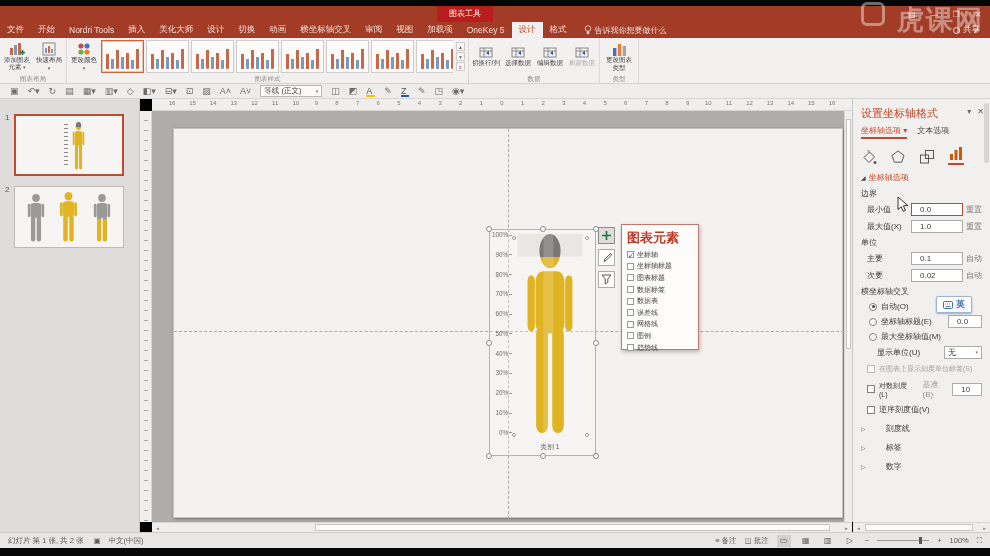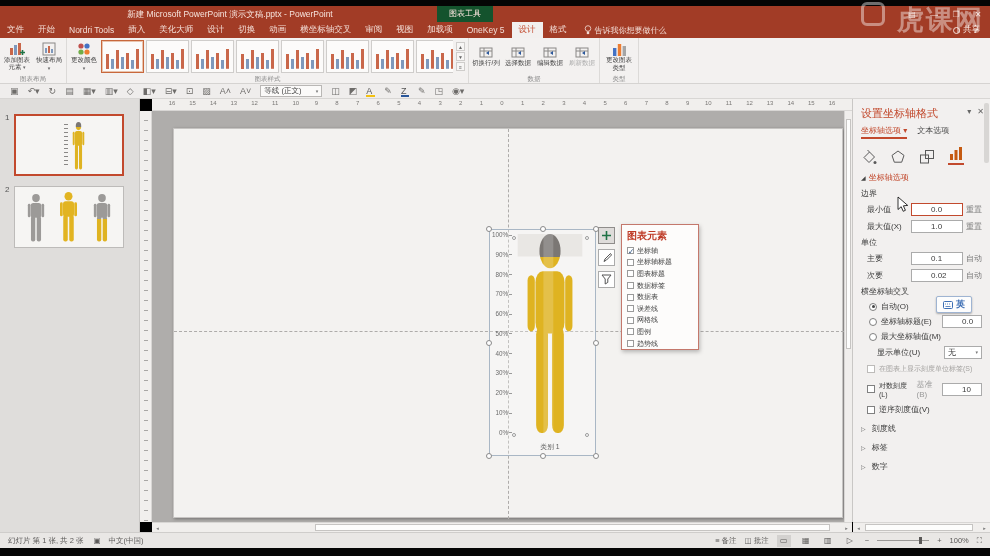--- a/index.html
+++ b/index.html
@@ -1,21 +1,21 @@
 <!DOCTYPE html>
 <html><head>
 <meta charset="utf-8">
 <style>
 *{margin:0;padding:0;box-sizing:border-box}
 body{background:#000;font-family:"Liberation Sans","DejaVu Sans",sans-serif;-webkit-font-smoothing:antialiased}
 #app{position:relative;width:990px;height:556px;background:#000;overflow:hidden}
 
 #titlebar{position:absolute;left:0;top:6px;width:990px;height:16px;background:#A23C26}
 #title-text{position:absolute;left:0;top:0;width:460px;height:16px;line-height:16px;text-align:center;color:#F6E3DC;font-size:8.5px}
-#ctx-group{position:absolute;left:437px;top:0;width:56px;height:16px;line-height:16px;text-align:center;color:#FFE9E2;font-size:8px;background:#14532d}
+#ctx-group{position:absolute;left:437px;top:0;width:56px;height:16px;line-height:16px;text-align:center;color:#FFE9E2;font-size:8px;background:#b91c1c}
 .winbtns{position:absolute;right:4px;top:0;height:16px;display:flex;gap:6px;align-items:center}
 .winbtn{width:16px;height:13px;color:#F2DAD2;font-size:8px;text-align:center;line-height:13px}
 
 #menubar{position:absolute;left:0;top:22px;width:990px;height:16px;background:#A23C26;display:flex;align-items:stretch}
 .mtab,.ctab{padding:0 7px;color:#F3DDD6;font-size:8.5px;display:flex;align-items:center}
 .ctab.on{background:#F2F0EF;color:#C2492D}
 #tellme{display:flex;align-items:center;gap:3px;color:#F3DDD6;font-size:8px;padding-left:10px}
 #share{position:absolute;right:10px;top:0;height:16px;display:flex;align-items:center;gap:3px;color:#F6E3DC;font-size:8.5px}
 .person-dot{width:7px;height:7px;border:1px solid #F6E3DC;border-radius:50%}
 
@@ -70,51 +70,51 @@
 #catlabel{position:absolute;left:24px;top:212px;width:72px;text-align:center;font-size:6.8px;color:#5F5F5F}
 .person-main{position:absolute;left:27px;top:4px;width:66px;height:201px}
 .hd{position:absolute;width:6px;height:6px;border-radius:50%;background:#fff;border:1px solid #8A8A8A}
 .hd2{position:absolute;width:4px;height:4px;border-radius:50%;background:#fff;border:1px solid #9A9A9A}
 
 #cbtns{position:absolute;left:424px;top:98px;width:18px}
 .cbt{width:17px;height:17px;border:1px solid #ABABAB;background:#fff;display:flex;align-items:center;justify-content:center;margin-bottom:5px}
 .cbt.active{background:#DEDCDA;border-color:#8F8D8B}
 
 #cep{position:absolute;left:447px;top:95px;width:78px;height:126px;background:#FDFCFB;border:1px solid #C4786C;box-shadow:1px 2px 4px rgba(0,0,0,.25);padding:4px 5px}
-#cep-title{font-size:10px;font-weight:bold;color:#BE3A26;margin-bottom:2px}
+#cep-title{font-size:13px;font-weight:bold;color:#BE3A26;margin-bottom:2px}
 .cei{display:flex;align-items:center;gap:3px;height:11.6px;font-size:7px;color:#3F3F3F}
 .cb{width:7px;height:7px;border:1px solid #9A9A9A;background:#fff;position:relative;flex:none}
 .cb.checked::after{content:"✓";position:absolute;left:0;top:-1.5px;font-size:7.5px;color:#1F497D}
 
 #panel{position:absolute;left:852px;top:99px;width:138px;height:423px;background:#F2F0EF;border-left:1px solid #C9C7C5;font-size:8px;color:#3B3B3B}
 #panel-title{font-size:11px;color:#C2492D;padding:7px 24px 2px 8px}
 #panel-close{position:absolute;right:6px;top:8px;color:#666;font-size:8px;display:flex;gap:6px}
 #panel-tabs{display:flex;gap:10px;padding:2px 8px 3px 8px;font-size:8px}
 #ptab-axis{color:#C2492D;border-bottom:2px solid #C2492D;padding-bottom:1px}
 #ptab-text{color:#4A4A4A}
 #picons{display:flex;gap:13px;padding:4px 8px 2px 8px;align-items:flex-end}
 .pico{width:16px;height:16px}
 .pico.sel{border-bottom:2px solid #C2492D;padding-bottom:1px;height:19px}
 .psec{display:flex;gap:3px;align-items:center;padding:5px 8px 1px 8px;color:#C2492D}
 .psec .tri{color:#444;font-size:6px}
 .plabel{padding:4px 8px 0 8px}
 .fp-row{display:flex;align-items:center;margin:3px 8px 0 14px;height:14px}
 .fp-lab{width:44px;flex:none}
-.fp-in{width:52px;height:13px;border:1px solid #ABABAB;background:#fff;display:flex;align-items:center;padding:0 19px;font-size:8px}
+.fp-in{width:52px;height:13px;border:1px solid #ABABAB;background:#fff;display:flex;align-items:center;padding:0 8px;font-size:8px}
 .fp-in.focus{border:1px solid #C2492D}
 .fp-act{margin-left:auto;color:#777}
 .fp-radio{display:flex;align-items:center;gap:4px;margin:4px 8px 0 16px;height:11px}
 .rad{width:8px;height:8px;border:1px solid #808080;border-radius:50%;background:#fff;position:relative;flex:none}
 .rad.sel::after{content:"";position:absolute;inset:1.5px;background:#444;border-radius:50%}
 .pcb{width:8px;height:8px;border:1px solid #808080;background:#fff;flex:none}
 .fp-cbrow{display:flex;align-items:center;gap:4px;margin:5px 8px 0 14px}
 .fp-cbrow.dis{color:#A5A3A1}
 .fp-cbrow.dis .pcb{border-color:#BDBBB9}
 .fp-dd{width:38px;height:13px;border:1px solid #ABABAB;background:#fff;margin-left:auto;display:flex;align-items:center;justify-content:space-between;padding:0 3px}
-.fp-collapse{display:flex;gap:6px;align-items:center;padding:8px 24px 0 8px;color:#3B3B3B}
+.fp-collapse{display:flex;gap:20px;align-items:center;padding:8px 24px 0 8px;color:#3B3B3B}
 .fp-collapse .tri{font-size:6px;color:#666}
 #panel-vscroll{position:absolute;right:1px;top:4px;width:5px;height:60px;background:#D8D6D4;border-radius:2px}
 
 #hscroll{position:absolute;left:152px;top:522px;width:700px;height:10px;background:#F0EEEC;border-top:1px solid #D8D6D4}
 #hscroll .thumb{position:absolute;left:163px;top:1px;width:515px;height:7px;background:#FDFDFC;border:1px solid #C6C4C2}
 .scr-arrow{position:absolute;top:1px;width:9px;height:8px;font-size:5px;color:#777;text-align:center;line-height:8px}
 #pscroll{position:absolute;left:853px;top:522px;width:137px;height:10px;background:#F0EEEC;border-top:1px solid #D8D6D4}
 #pscroll .thumb{position:absolute;left:12px;top:1px;width:108px;height:7px;background:#FDFDFC;border:1px solid #C6C4C2}
 #vscroll-canvas{position:absolute;left:844px;top:111px;width:8px;height:411px;background:#F0EEEC;border-left:1px solid #D8D6D4}
 #vscroll-canvas .thumb{position:absolute;left:1px;top:8px;width:5px;height:230px;background:#FDFDFC;border:1px solid #C6C4C2}
@@ -160,21 +160,20 @@
           <stop offset="0.52" stop-color="#9C9A98"></stop>
         <stop offset="0.52" stop-color="#DFB321"></stop>
           <stop offset="1" stop-color="#DFB321"></stop>
       </linearGradient>
     </defs>
   </svg>
 
   <div id="letterbox-top"></div>
 
   <div id="titlebar">
-    <div id="title-text">新建 Microsoft PowerPoint 演示文稿.pptx - PowerPoint</div>
     <div id="ctx-group">图表工具</div>
     <div class="winbtns">
       <span class="winbtn">▤</span>
       <span class="winbtn">—</span>
       <span class="winbtn">❐</span>
       <span class="winbtn">✕</span>
     </div>
   </div>
 
   <div id="menubar">

